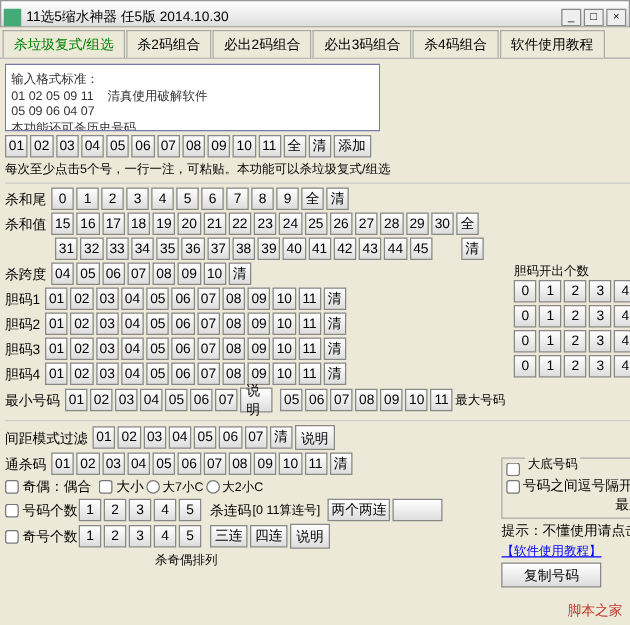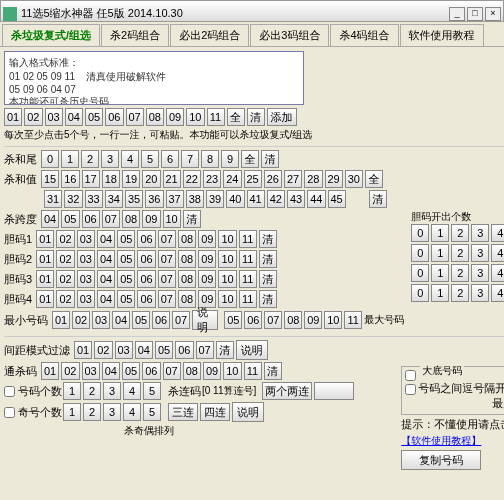--- a/index.html
+++ b/index.html
@@ -3,21 +3,21 @@
 <meta charset="utf-8">
 <style>
 *{box-sizing:border-box;margin:0;padding:0;font-family:"Microsoft YaHei",SimSun,sans-serif;font-size:11px}
 body{background:#ece9d8;width:504px;height:500px;overflow:hidden}
 .titlebar{height:22px;background:linear-gradient(#fff,#ddd);border:1px solid #999;display:flex;align-items:flex-end;padding:0 2px}
 .titlebar .icon{width:14px;height:14px;background:#4a7;margin-right:4px}
 .titlebar .title{flex:1}
 .winbtn{width:16px;height:14px;border:1px solid #888;background:#eee;margin-left:2px;text-align:center;line-height:11px;font-size:9px}
 .tabs{display:flex;padding:2px 2px 0;background:#ece9d8;border-bottom:1px solid #aaa}
 .tab{padding:3px 8px;border:1px solid #aaa;border-bottom:none;background:#ece9d8;margin-right:1px;cursor:pointer;white-space:nowrap}
-.tab.active{color:#008000;font-weight:bold}
+.tab.active{color:#008000;font-weight:normal}
 .content{display:flex;padding:4px;gap:4px}
 .left{flex:1}
 .textarea{width:300px;height:54px;background:#fff;border:1px solid #7a7aaa;padding:4px;resize:none;font-size:10px;color:#333}
 .sbtn{height:20px;border:1px solid #888;background:linear-gradient(#fff,#ddd);padding:0 4px;cursor:pointer;display:inline-flex;align-items:center;justify-content:center}
 .btn{height:18px;border:1px solid #888;background:linear-gradient(#fff,#ddd);padding:0 2px;cursor:pointer;min-width:18px;text-align:center;line-height:16px;margin-right:1px;display:inline-block}
 .numrow{display:flex;flex-wrap:nowrap;gap:1px;align-items:center;margin-bottom:2px}
 .section{margin-top:4px;border-top:1px solid #ccc;padding-top:3px}
 .label{display:inline-block;margin-right:3px;white-space:nowrap}
 .chk{width:11px;height:11px;vertical-align:middle;margin-right:2px}
 .grp{border:1px solid #aaa;padding:3px;margin-top:4px}
@@ -295,20 +295,31 @@
 <span class="btn">06</span>
 <span class="btn">07</span>
 <span class="btn">08</span>
 <span class="btn">09</span>
 <span class="btn">10</span>
 <span class="btn">11</span>
 <span class="btn">清</span>
 </div>
 <div class="domrow small">
 <input type="checkbox" class="chk" style="">
+<span>奇偶：偶合</span>
+<span style="width:4px"></span>
+<input type="checkbox" class="chk" style="">
+<span>大小</span>
+<input type="radio" class="rad" style="">
+            <span class="small">大7小C</span>
+<input type="radio" class="rad" style="">
+            <span class="small">大2小C</span>
+</div>
+<div class="domrow small">
+<input type="checkbox" class="chk" style="">
 <span>号码个数</span>
 <span class="btn">1</span>
 <span class="btn">2</span>
 <span class="btn">3</span>
 <span class="btn">4</span>
 <span class="btn">5</span>
 <span style="width:4px"></span>
 <span>杀连码</span>
 <span class="small">[0 11算连号]</span>
 <span style="width:4px"></span>
@@ -345,13 +356,14 @@
 <button class="sbtn" style="width:80px">复制号码</button>
 
 </div>
 </div>
 
 </div>
 
 </div>
 
 <div class="watermark">
+<div>脚本之家</div>
 </div>
 
 </body></html>

